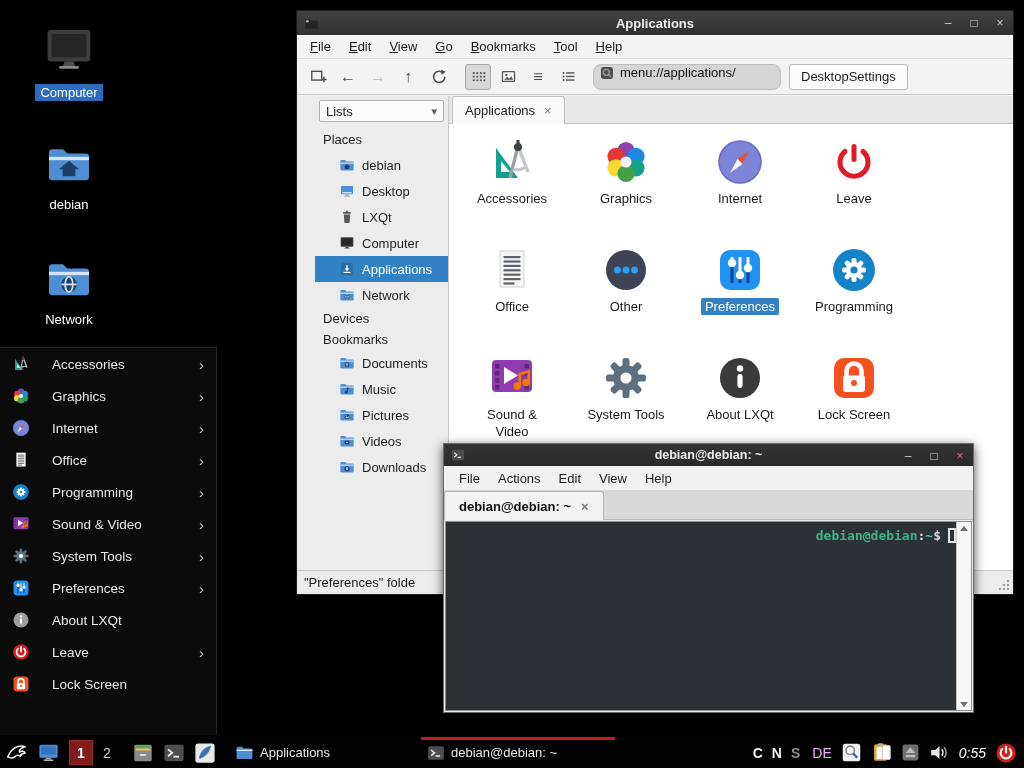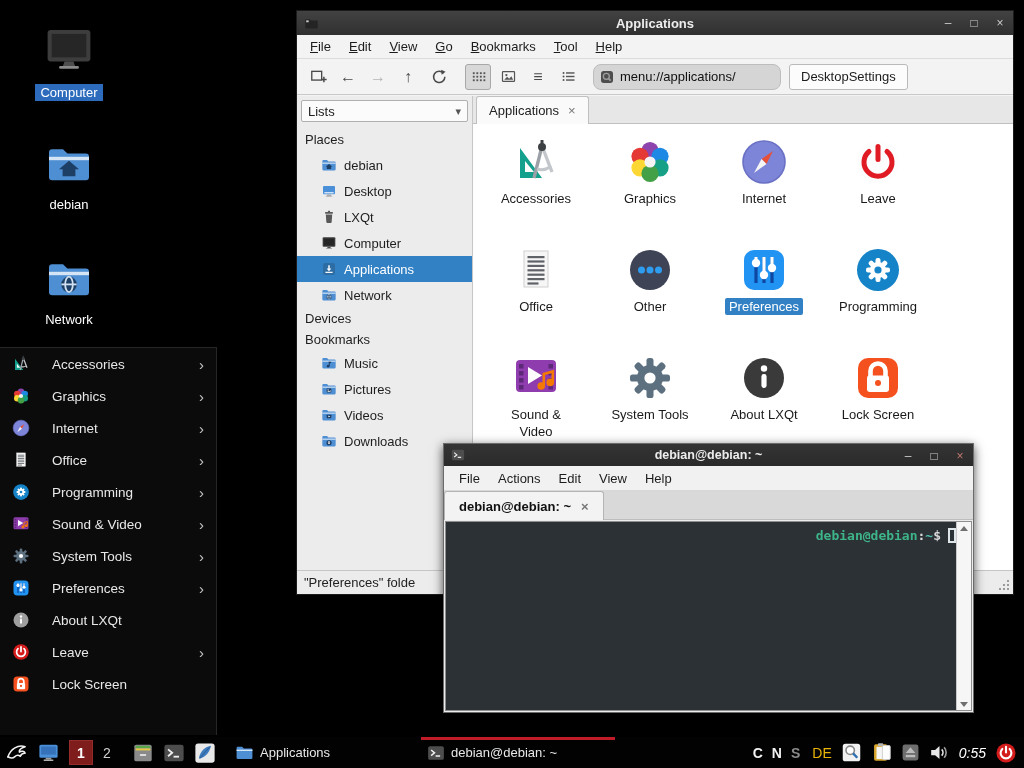--- a/index.html
+++ b/index.html
@@ -29,27 +29,27 @@
   .menubar-item::first-letter { text-decoration:underline; }
   #term .menubar-item::first-letter { text-decoration:none; }
 
   .fm-toolbar { height:36px; background:#f3f3f3; border-bottom:1px solid #c9c9c9;
                 display:flex; align-items:center; padding:0 8px; gap:4px; }
   .tbtn { width:26px; height:26px; display:flex; align-items:center; justify-content:center;
           font-size:16px; color:#4a4a4a; }
   .tbtn.disabled { color:#b4b4b4; }
   .tbtn.pressed { background:#d8d8d8; border:1px solid #a8a8a8; border-radius:3px; }
   .addrbar { flex:0 0 188px; height:26px; margin-left:8px; background:#d5d5d5; border:1px solid #bdbdbd;
-             border-radius:8px; display:flex; align-items:center; padding:0 5px; gap:5px; }
+             border-radius:8px; display:flex; padding:0 5px; gap:5px; }
   .addrtext { font-size:13px; color:#111; white-space:nowrap; }
   .dsbtn { height:26px; margin-left:4px; padding:0 11px; background:#fcfcfc; border:1px solid #b9b9b9;
            border-radius:3px; font-size:13px; color:#1c1c1c; display:flex; align-items:center; }
 
   .fm-main { position:absolute; top:85px; bottom:24px; left:0; right:0; display:flex; }
-  .fm-side { width:176px; background:#ececec; border-right:1px solid #c6c6c6; position:relative; }
+  .fm-side { width:152px; background:#ececec; border-right:1px solid #c6c6c6; position:relative;padding-left:18px; }
   .combo { margin:4px; height:22px; background:#fbfbfb; border:1px solid #b0b0b0; border-radius:2px;
            display:flex; align-items:center; justify-content:space-between; padding:0 6px;
            font-size:13px; color:#222; }
   .side-row { height:26px; display:flex; align-items:center; font-size:13px; color:#1e1e1e; }
   .side-row.hdr { padding-left:8px; }
   .side-row.item { padding-left:24px; gap:7px; }
   .side-row.selected { background:#3181c4; color:#fff; }
   .fm-content { flex:1; display:flex; flex-direction:column; background:#fff; }
   .tabbar { height:28px; background:#e7e7e7; border-bottom:1px solid #c0c0c0; display:flex; }
   .fm-tab { height:28px; margin-left:3px; padding:0 12px; background:#fafafa; border:1px solid #c0c0c0;
@@ -111,21 +111,21 @@
   .tb-ic { display:flex; align-items:center; justify-content:center; }
   .ws { width:24px; height:25px; display:flex; align-items:center; justify-content:center;
         font-size:14px; color:#d0d0d0; }
   .ws.active { background:#7f1d1d; color:#fff; font-weight:bold; border:1px solid #942c2c; }
   .task { height:31px; display:flex; align-items:center; gap:6px; padding:0 6px; position:relative;
           color:#e8e8e8; font-size:13px; white-space:nowrap; }
   .task.active::before { content:""; position:absolute; top:0; left:0; right:0; height:3px; background:#c01c28; }
   .tray { margin-left:auto; display:flex; align-items:center; gap:9px; padding-right:7px; }
   .kbd-led { font-size:14px; font-weight:bold; color:#f2f2f2; }
   .kbd-led.dim { color:#8a8a8a; }
-  .kbd-layout { font-size:14px; color:#eab308; margin-left:3px; }
+  .kbd-layout { font-size:14px; color:#f0abfc; margin-left:3px; }
   .clock { font-size:14px; color:#fff;font-style:italic; }
 </style>
 </head>
 <body>
 
 <svg width="0" height="0" style="position:absolute" aria-hidden="true">
   <defs>
     <symbol id="sym-folder" viewBox="0 0 24 24">
       <path d="M2 6.2A1.6 1.6 0 0 1 3.6 4.6H9l2.2 2.2h9.2A1.6 1.6 0 0 1 22 8.4v10.1a1.6 1.6 0 0 1-1.6 1.6H3.6A1.6 1.6 0 0 1 2 18.5Z" fill="#4e8ed3"></path>
       <rect x="2" y="8.4" width="20" height="1.7" fill="#d6e5f5"></rect>
@@ -528,20 +528,26 @@
       <div class="side-row item">
         <svg width="16" height="16">
             <use href="#sym-folder-globe"></use>
           </svg>
         <span>Network</span>
         </div>
       <div class="side-row hdr" style="height:20px">Devices</div>
       <div class="side-row hdr" style="height:22px">Bookmarks</div>
       <div class="side-row item">
         <svg width="16" height="16">
+            <use href="#sym-folder-doc"></use>
+          </svg>
+        <span>Documents</span>
+        </div>
+      <div class="side-row item">
+        <svg width="16" height="16">
             <use href="#sym-folder-music"></use>
           </svg>
         <span>Music</span>
         </div>
       <div class="side-row item">
         <svg width="16" height="16">
             <use href="#sym-folder-pic"></use>
           </svg>
         <span>Pictures</span>
         </div>

